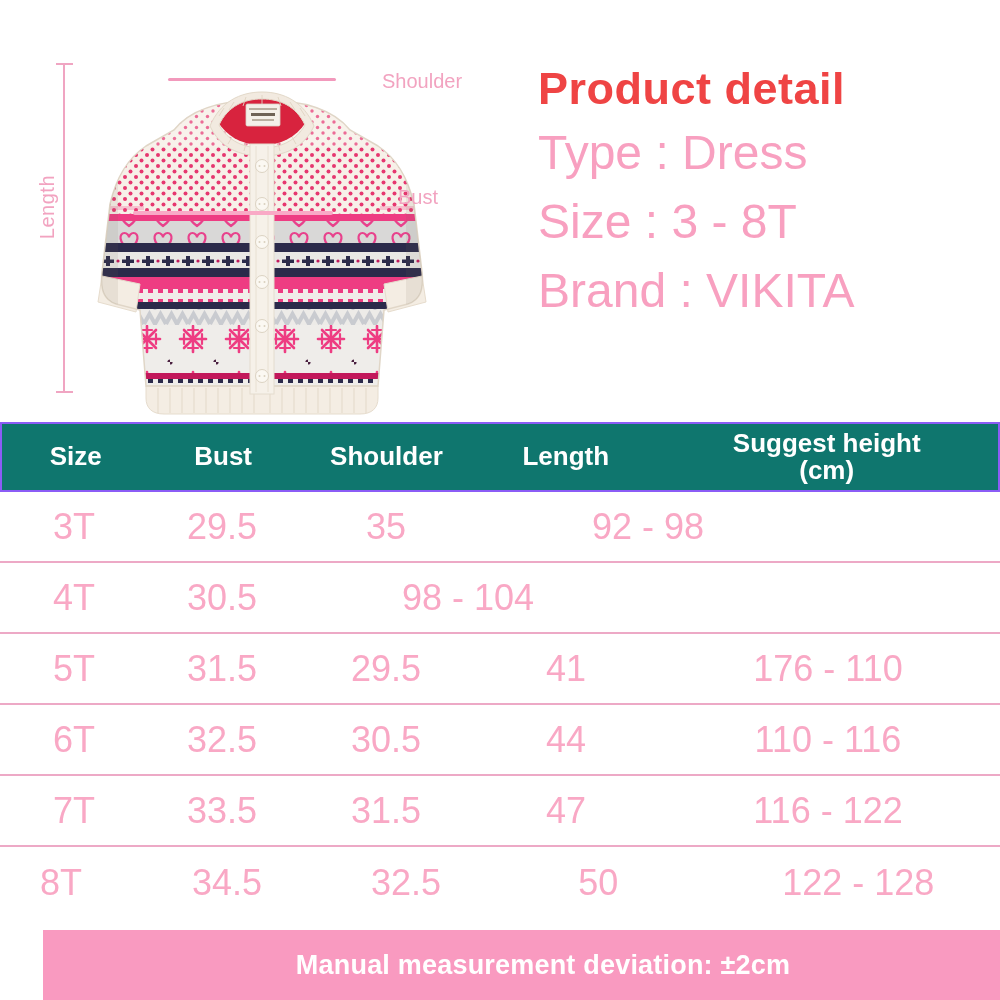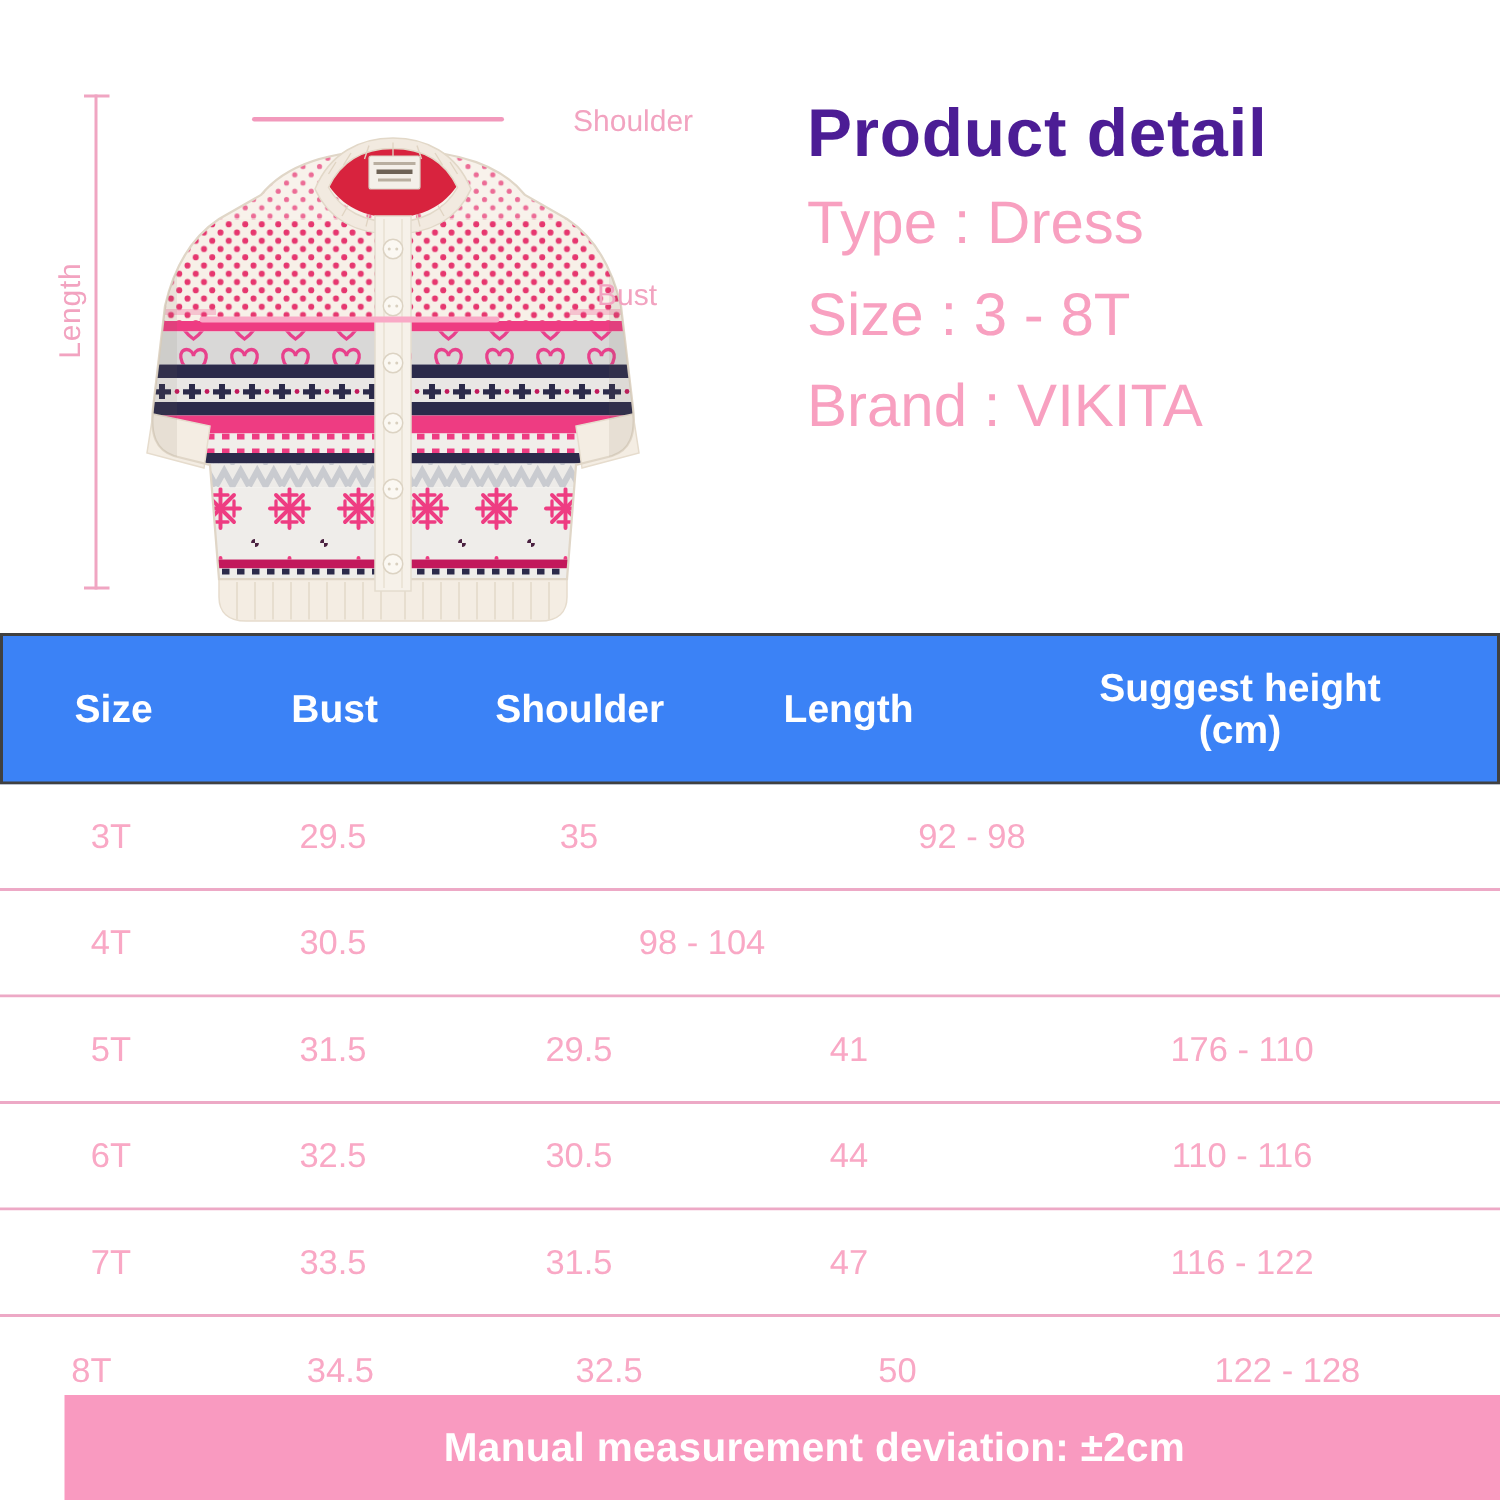--- a/index.html
+++ b/index.html
@@ -27,28 +27,28 @@
   
   #product-detail {
     position: absolute;
     left: 538px;
     top: 66px;
     width: 450px;
   }
   #product-detail-title {
     font-size: 45px;
     font-weight: bold;
-    color: #4c1d95;
+    color: #ef4444;
     letter-spacing: .5px;
     line-height: 1.0;
     margin: 0 0 18px 0;
     white-space: nowrap;
   }
   .pd-line {
-    font-size: 40px;
+    font-size: 48px;
     color: #F8A0C0;
     line-height: 1.0;
     margin-bottom: 21px;
     white-space: nowrap;
     font-weight: normal;
   }
 
   
   .measure-label {
     position: absolute;
@@ -109,42 +109,42 @@
     top: 422px;
     width: 1000px;
   }
   .row {
     display: flex;
     align-items: center;
     width: 1000px;
     box-sizing: border-box;
   }
   #table-header {
-    height: 101px;
-    background: #3b82f6;
-    border: 2px solid #404040;
+    height: 70px;
+    background: #0f766e;
+    border: 2px solid #8b5cf6;
     box-sizing: border-box;
   }
   #table-header .cell {
     color: #ffffff;
     font-weight: bold;
     font-size: 26px;
     text-align: center;
     line-height: 1.05;
   }
   .data-row {
     height: 71px;
     background: #ffffff;
     border-bottom: 2px solid #EDA9C6;
     box-sizing: border-box;
   }
   .data-row:last-of-type { border-bottom: none; gap: 44px; }
   .data-row .cell {
     color: #F9A8C5;
-    font-size: 23px;
+    font-size: 36px;
     text-align: center;
     font-weight: normal;
   }
   
   .col-size     { width: 148px; }
   .col-bust     { width: 148px; }
   .col-shoulder { width: 180px; }
   .col-length   { width: 180px; }
   .col-height   { width: 344px; }
 

